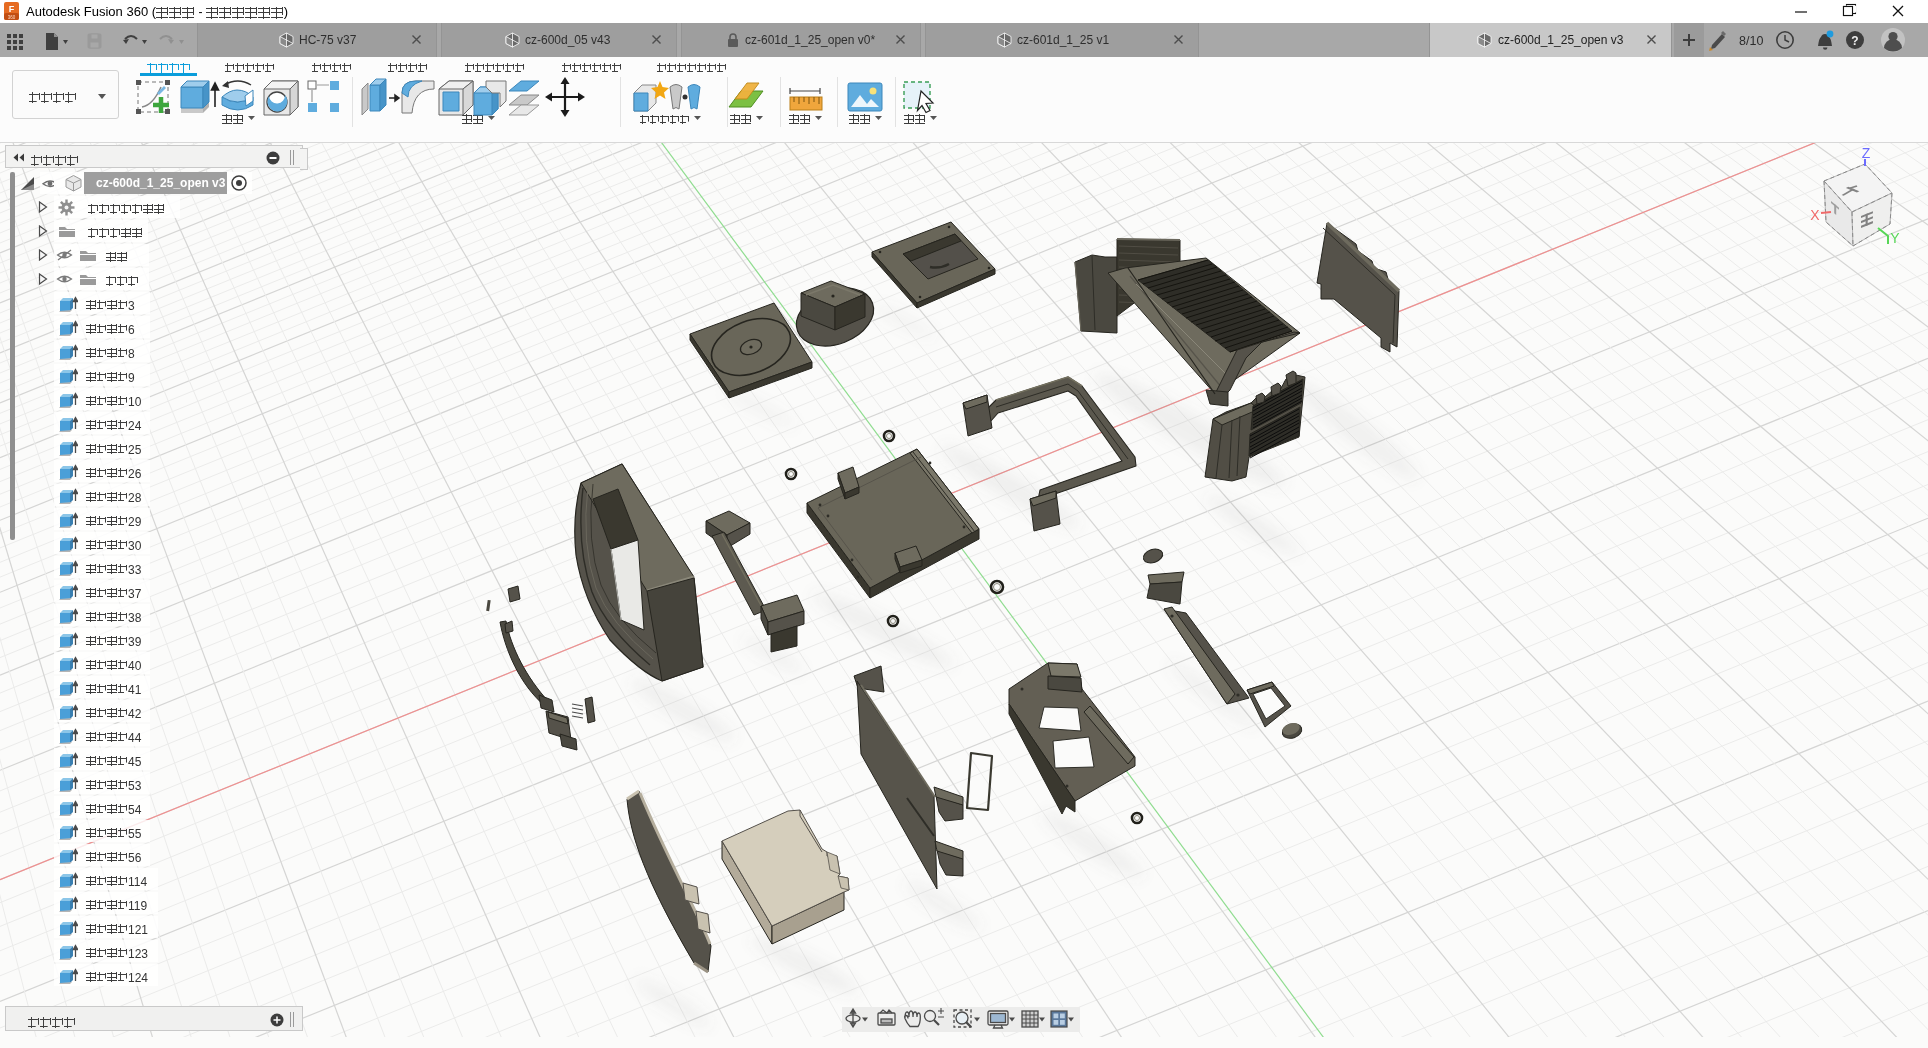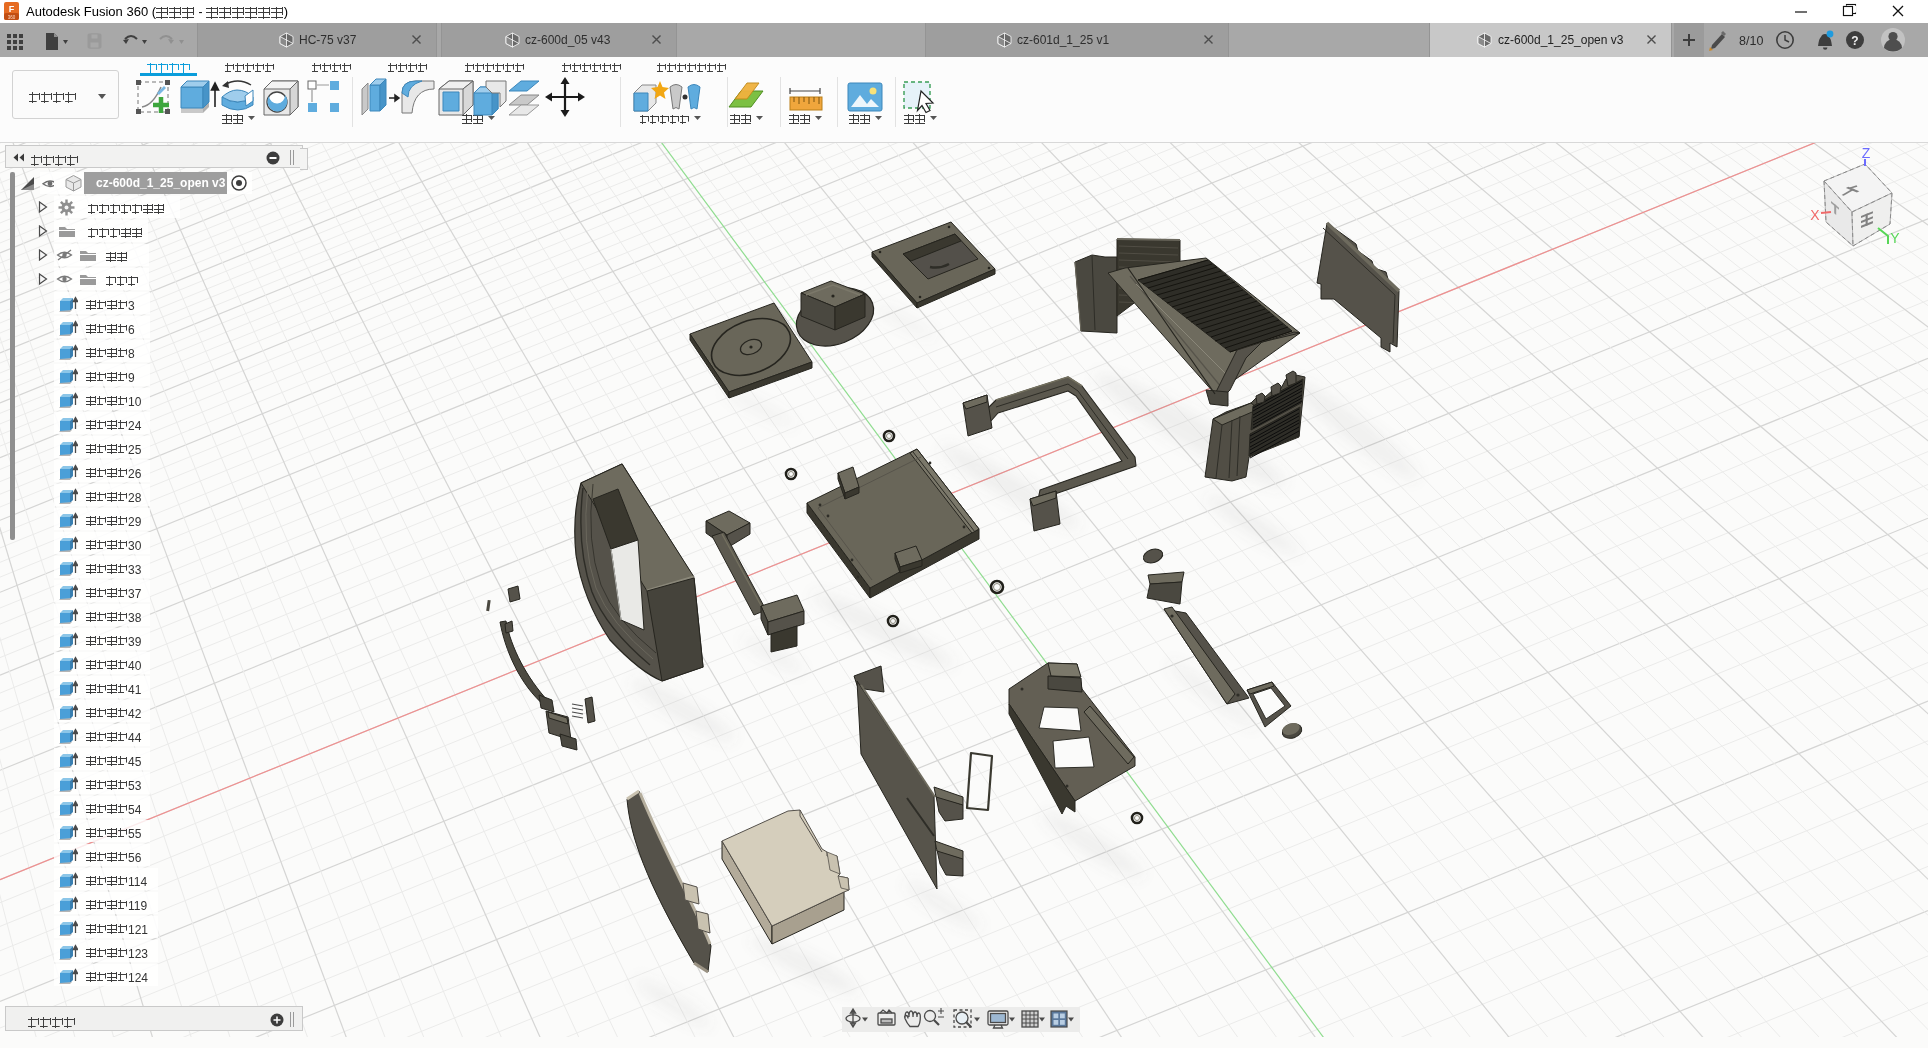--- a/index.html
+++ b/index.html
@@ -97,21 +97,31 @@
             <path d="M8.5 1 L15 4.5 L15 11.5 L8.5 15 L2 11.5 L2 4.5 Z"></path>
             <path d="M8.5 1 L8.5 8 L2 11.5 M8.5 8 L15 11.5" fill="none"></path>
           </g>
           <path d="M2 4.5 L8.5 8 L8.5 15 L2 11.5 Z" fill="#8a8a8a" stroke="#fdfdfd" stroke-width="0.8"></path>
         </svg>
         <span class="lbl" style="left:83px;color:#2e2e2e">cz-600d_05 v43</span>
         <svg style="position:absolute;right:14px;top:11px" width="11" height="11">
           <path d="M1.5 1.5 L9.5 9.5 M9.5 1.5 L1.5 9.5" stroke="#4d4d4d" stroke-width="1.4"></path>
         </svg>
       </div>
-      <div class="tab" style="left:925px;width:304px">
+      <div class="tab" style="left:681px;width:240px">
+        <svg style="position:absolute;left:42px;top:9px" width="17" height="16">
+          <rect x="4" y="7" width="10" height="8" rx="1" fill="#5a5a5a"></rect>
+          <path d="M6 7 v-2 a3 3 0 0 1 6 0 v2" fill="none" stroke="#5a5a5a" stroke-width="1.6"></path>
+        </svg>
+        <span class="lbl" style="left:63px;color:#2e2e2e">cz-601d_1_25_open v0*</span>
+        <svg style="position:absolute;right:14px;top:11px" width="11" height="11">
+          <path d="M1.5 1.5 L9.5 9.5 M9.5 1.5 L1.5 9.5" stroke="#4d4d4d" stroke-width="1.4"></path>
+        </svg>
+      </div>
+      <div class="tab" style="left:925px;width:274px">
         <svg style="position:absolute;left:70px;top:9px" width="17" height="16">
           <g stroke="#fdfdfd" stroke-width="0.8" fill="#696969">
             <path d="M8.5 1 L15 4.5 L15 11.5 L8.5 15 L2 11.5 L2 4.5 Z"></path>
             <path d="M8.5 1 L8.5 8 L2 11.5 M8.5 8 L15 11.5" fill="none"></path>
           </g>
           <path d="M2 4.5 L8.5 8 L8.5 15 L2 11.5 Z" fill="#8a8a8a" stroke="#fdfdfd" stroke-width="0.8"></path>
         </svg>
         <span class="lbl" style="left:91px;color:#2e2e2e">cz-601d_1_25 v1</span>
         <svg style="position:absolute;right:14px;top:11px" width="11" height="11">
           <path d="M1.5 1.5 L9.5 9.5 M9.5 1.5 L1.5 9.5" stroke="#4d4d4d" stroke-width="1.4"></path>

